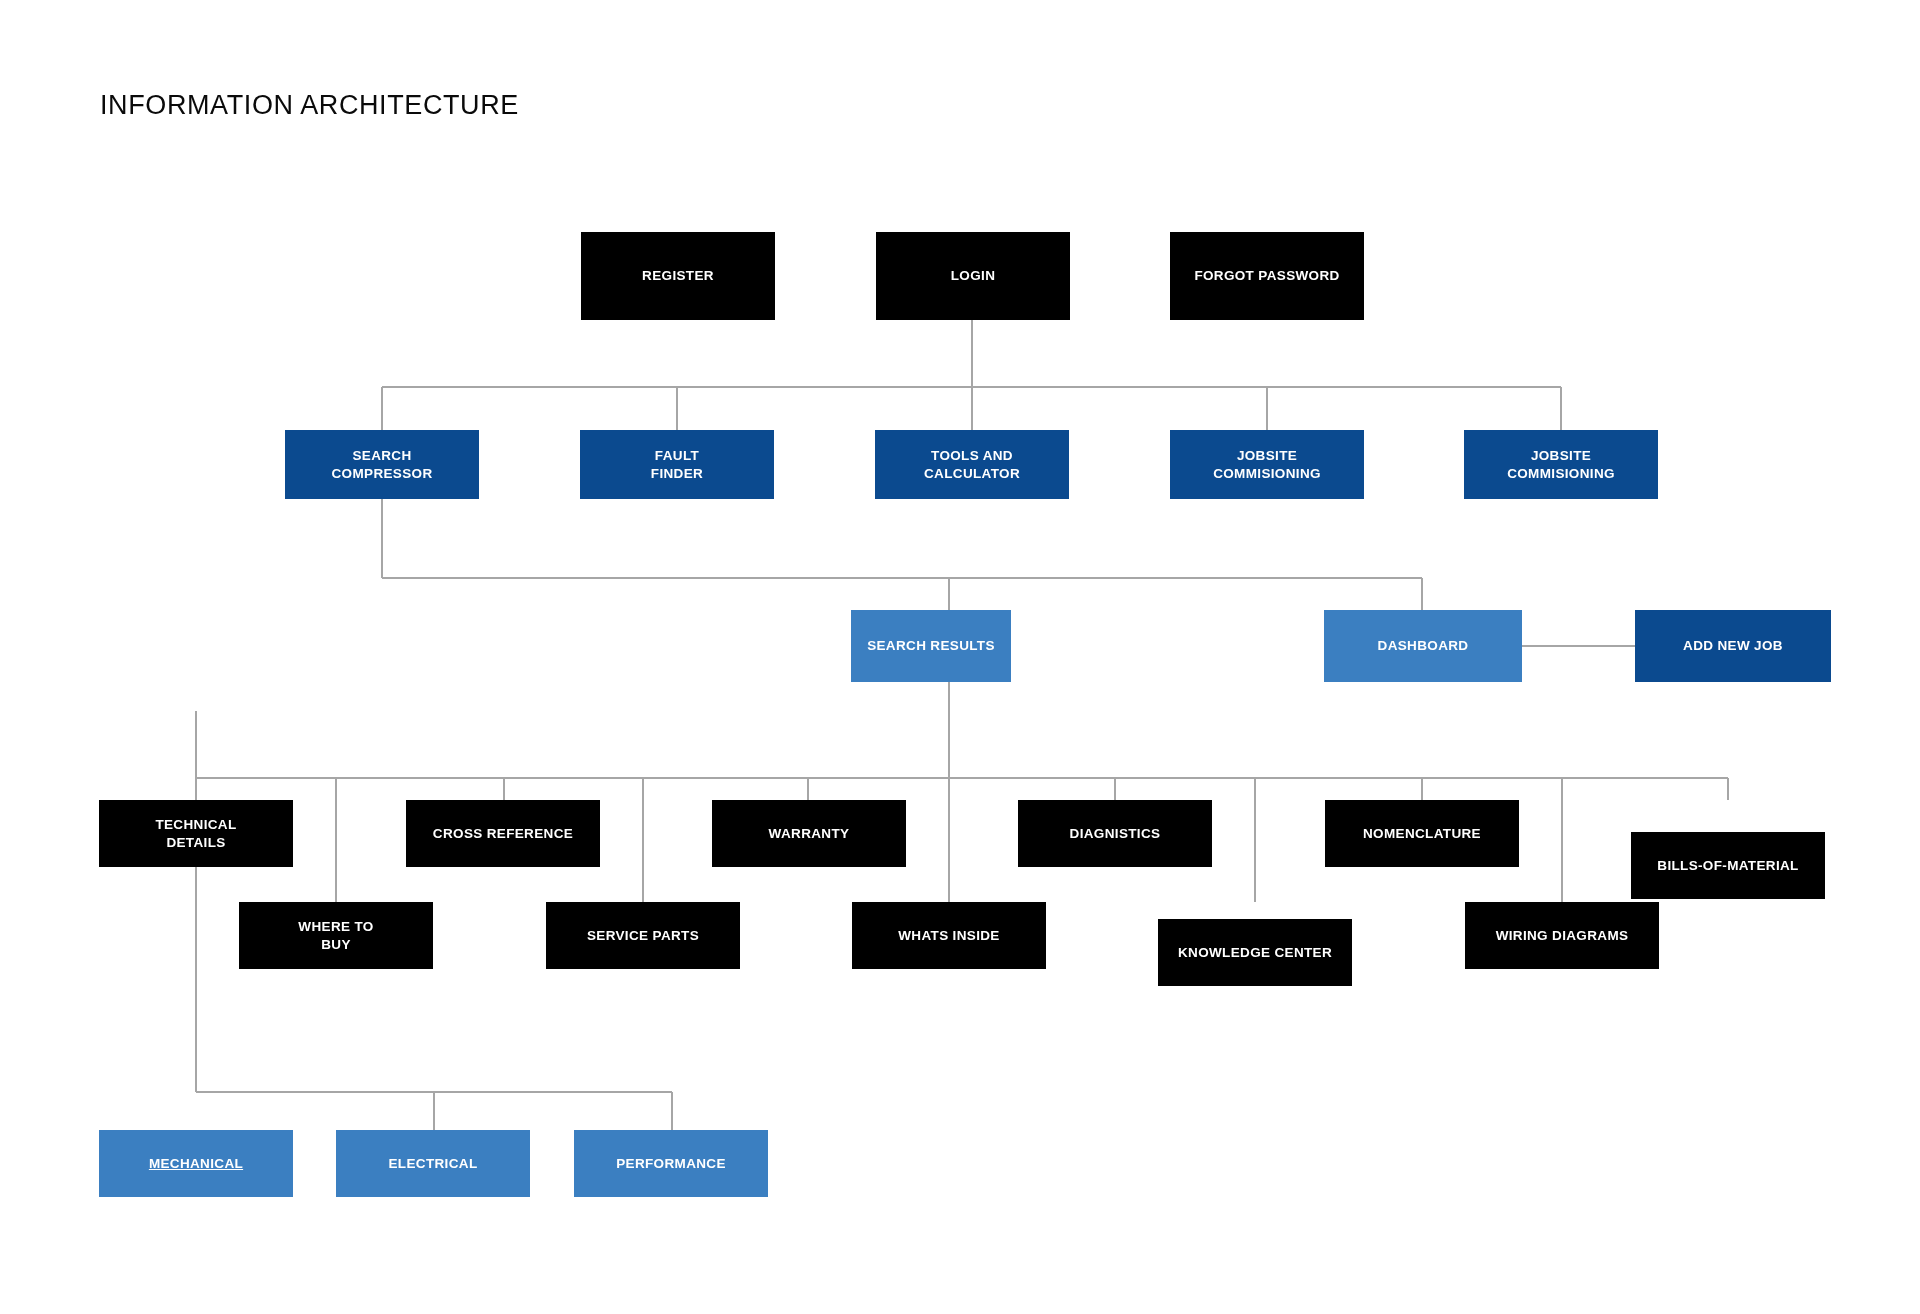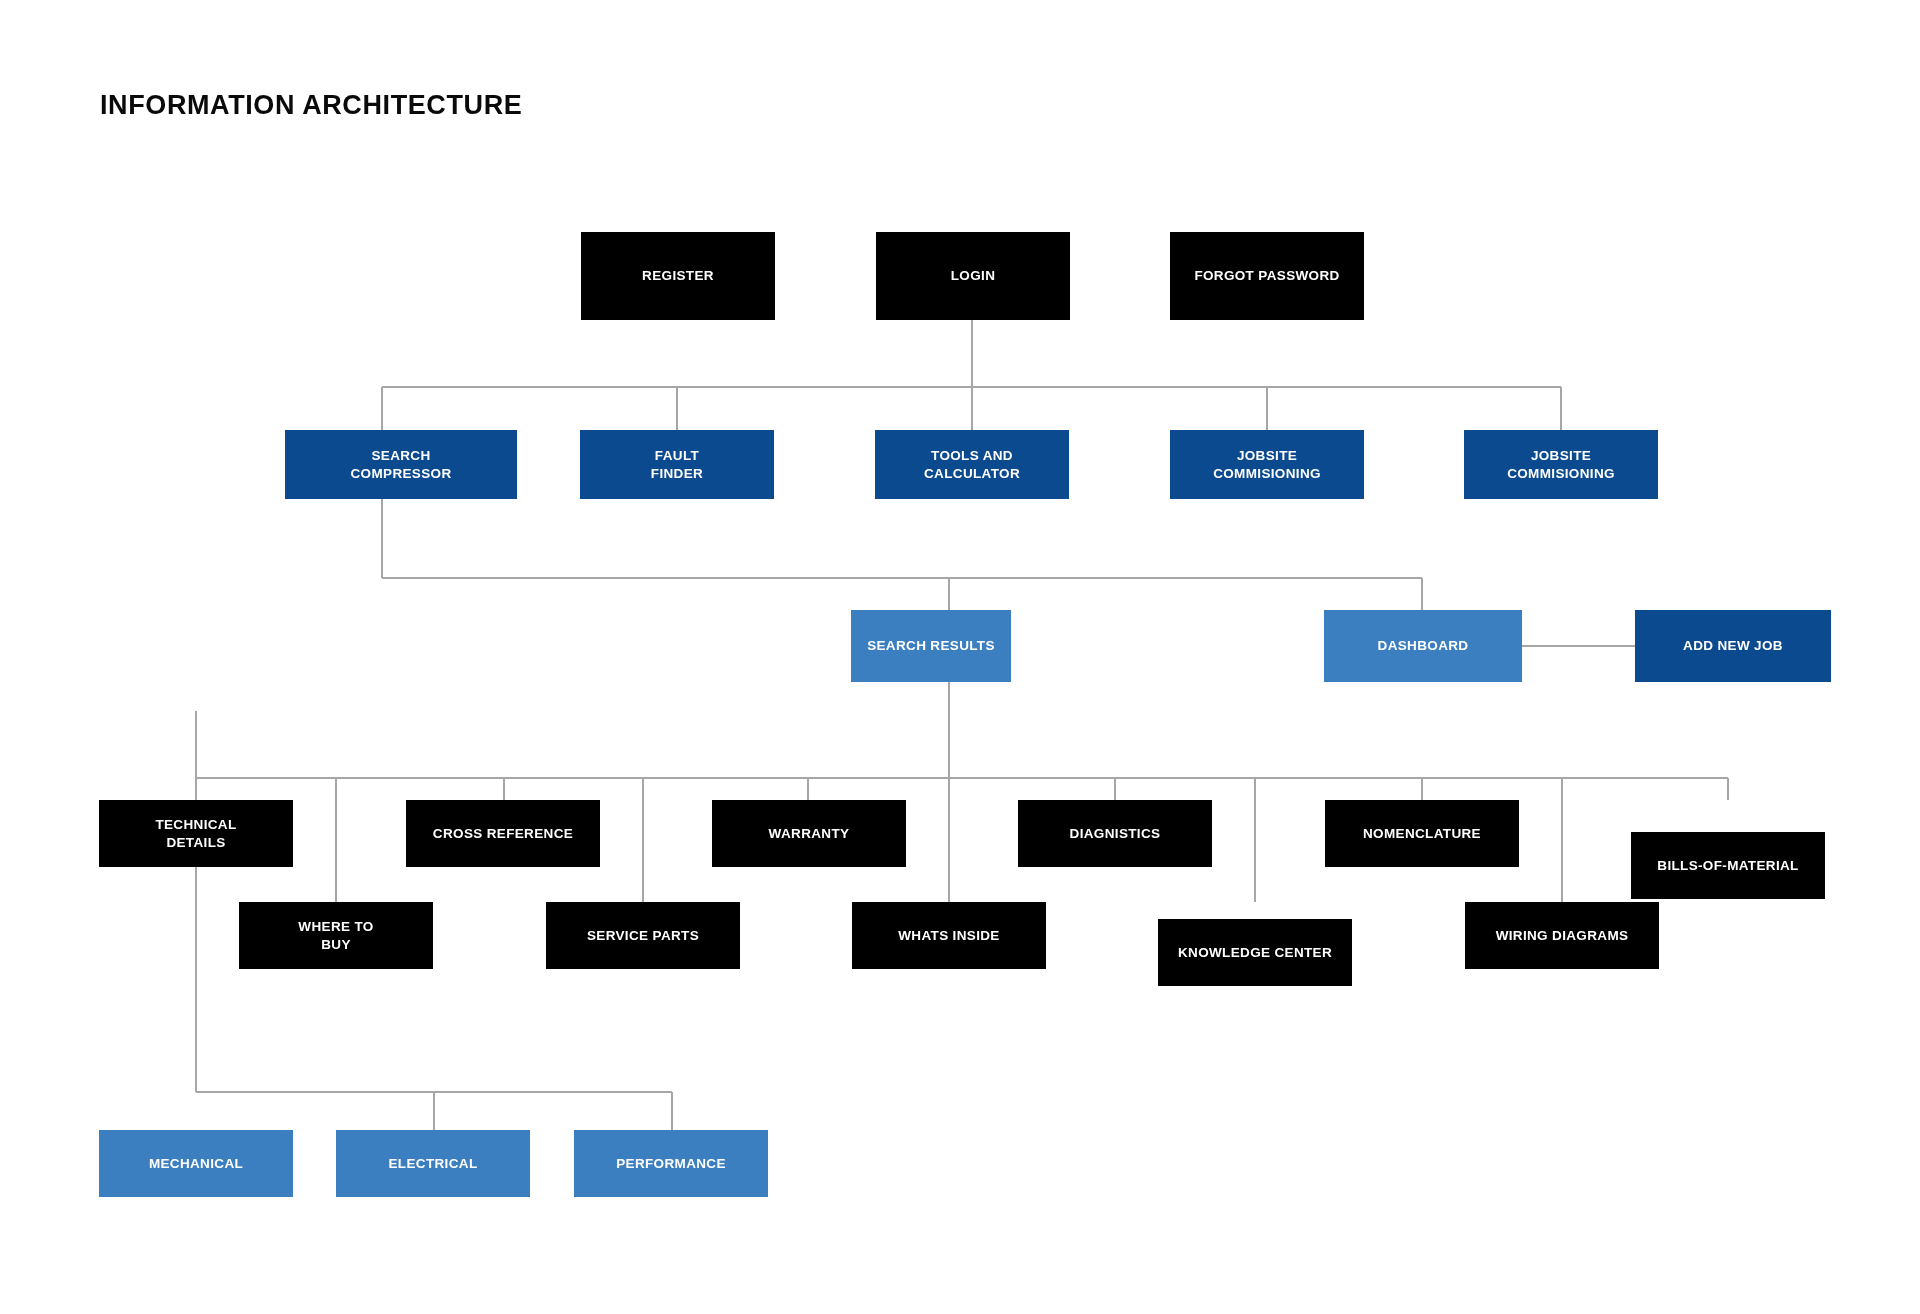--- a/index.html
+++ b/index.html
@@ -17,21 +17,21 @@
   #canvas {
     position: relative;
     width: 1920px;
     height: 1314px;
   }
   #page-title {
     position: absolute;
     left: 100px;
     top: 90px;
     font-size: 27px;
-    font-weight: bold;
+    font-weight: normal;
     letter-spacing: 0.6px;
     color: #0a0a0a;
     white-space: nowrap;
   }
   svg#edges {
     position: absolute;
     left: 0;
     top: 0;
     width: 1920px;
     height: 1314px;
@@ -100,21 +100,21 @@
       <path d="M 196,1092 L 672,1092"></path>
       <path d="M 434,1092 L 434,1130"></path>
       <path d="M 672,1092 L 672,1130"></path>
     </g>
   </svg>
 
   <div class="node black" style="left:581px; top:232px; width:194px; height:88px;">REGISTER</div>
   <div class="node black" style="left:876px; top:232px; width:194px; height:88px;">LOGIN</div>
   <div class="node black" style="left:1170px; top:232px; width:194px; height:88px;">FORGOT PASSWORD</div>
 
-  <div class="node navy" style="left:285px; top:430px; width:232px; height:69px;">SEARCH
+  <div class="node navy" style="left:285px; top:430px; width:194px; height:69px;">SEARCH
 COMPRESSOR</div>
   <div class="node navy" style="left:580px; top:430px; width:194px; height:69px;">FAULT
 FINDER</div>
   <div class="node navy" style="left:875px; top:430px; width:194px; height:69px;">TOOLS AND
 CALCULATOR</div>
   <div class="node navy" style="left:1170px; top:430px; width:194px; height:69px;">JOBSITE
 COMMISIONING</div>
   <div class="node navy" style="left:1464px; top:430px; width:194px; height:69px;">JOBSITE
 COMMISIONING</div>
 
@@ -130,17 +130,17 @@
   <div class="node black" style="left:1325px; top:800px; width:194px; height:67px;">NOMENCLATURE</div>
   <div class="node black" style="left:1631px; top:832px; width:194px; height:67px;">BILLS-OF-MATERIAL</div>
 
   <div class="node black" style="left:239px; top:902px; width:194px; height:67px;">WHERE TO
 BUY</div>
   <div class="node black" style="left:546px; top:902px; width:194px; height:67px;">SERVICE PARTS</div>
   <div class="node black" style="left:852px; top:902px; width:194px; height:67px;">WHATS INSIDE</div>
   <div class="node black" style="left:1158px; top:902px; width:194px; height:67px;margin-top:17px;">KNOWLEDGE CENTER</div>
   <div class="node black" style="left:1465px; top:902px; width:194px; height:67px;">WIRING DIAGRAMS</div>
 
-  <div class="node blue" style="left:99px; top:1130px; width:194px; height:67px;">MECHANICAL</div>
+  <div class="node blue" style="left:99px; top:1130px; width:194px; height:67px;text-decoration:underline;">MECHANICAL</div>
   <div class="node blue" style="left:336px; top:1130px; width:194px; height:67px;">ELECTRICAL</div>
   <div class="node blue" style="left:574px; top:1130px; width:194px; height:67px;">PERFORMANCE</div>
 
 </div>
 
 </body></html>

